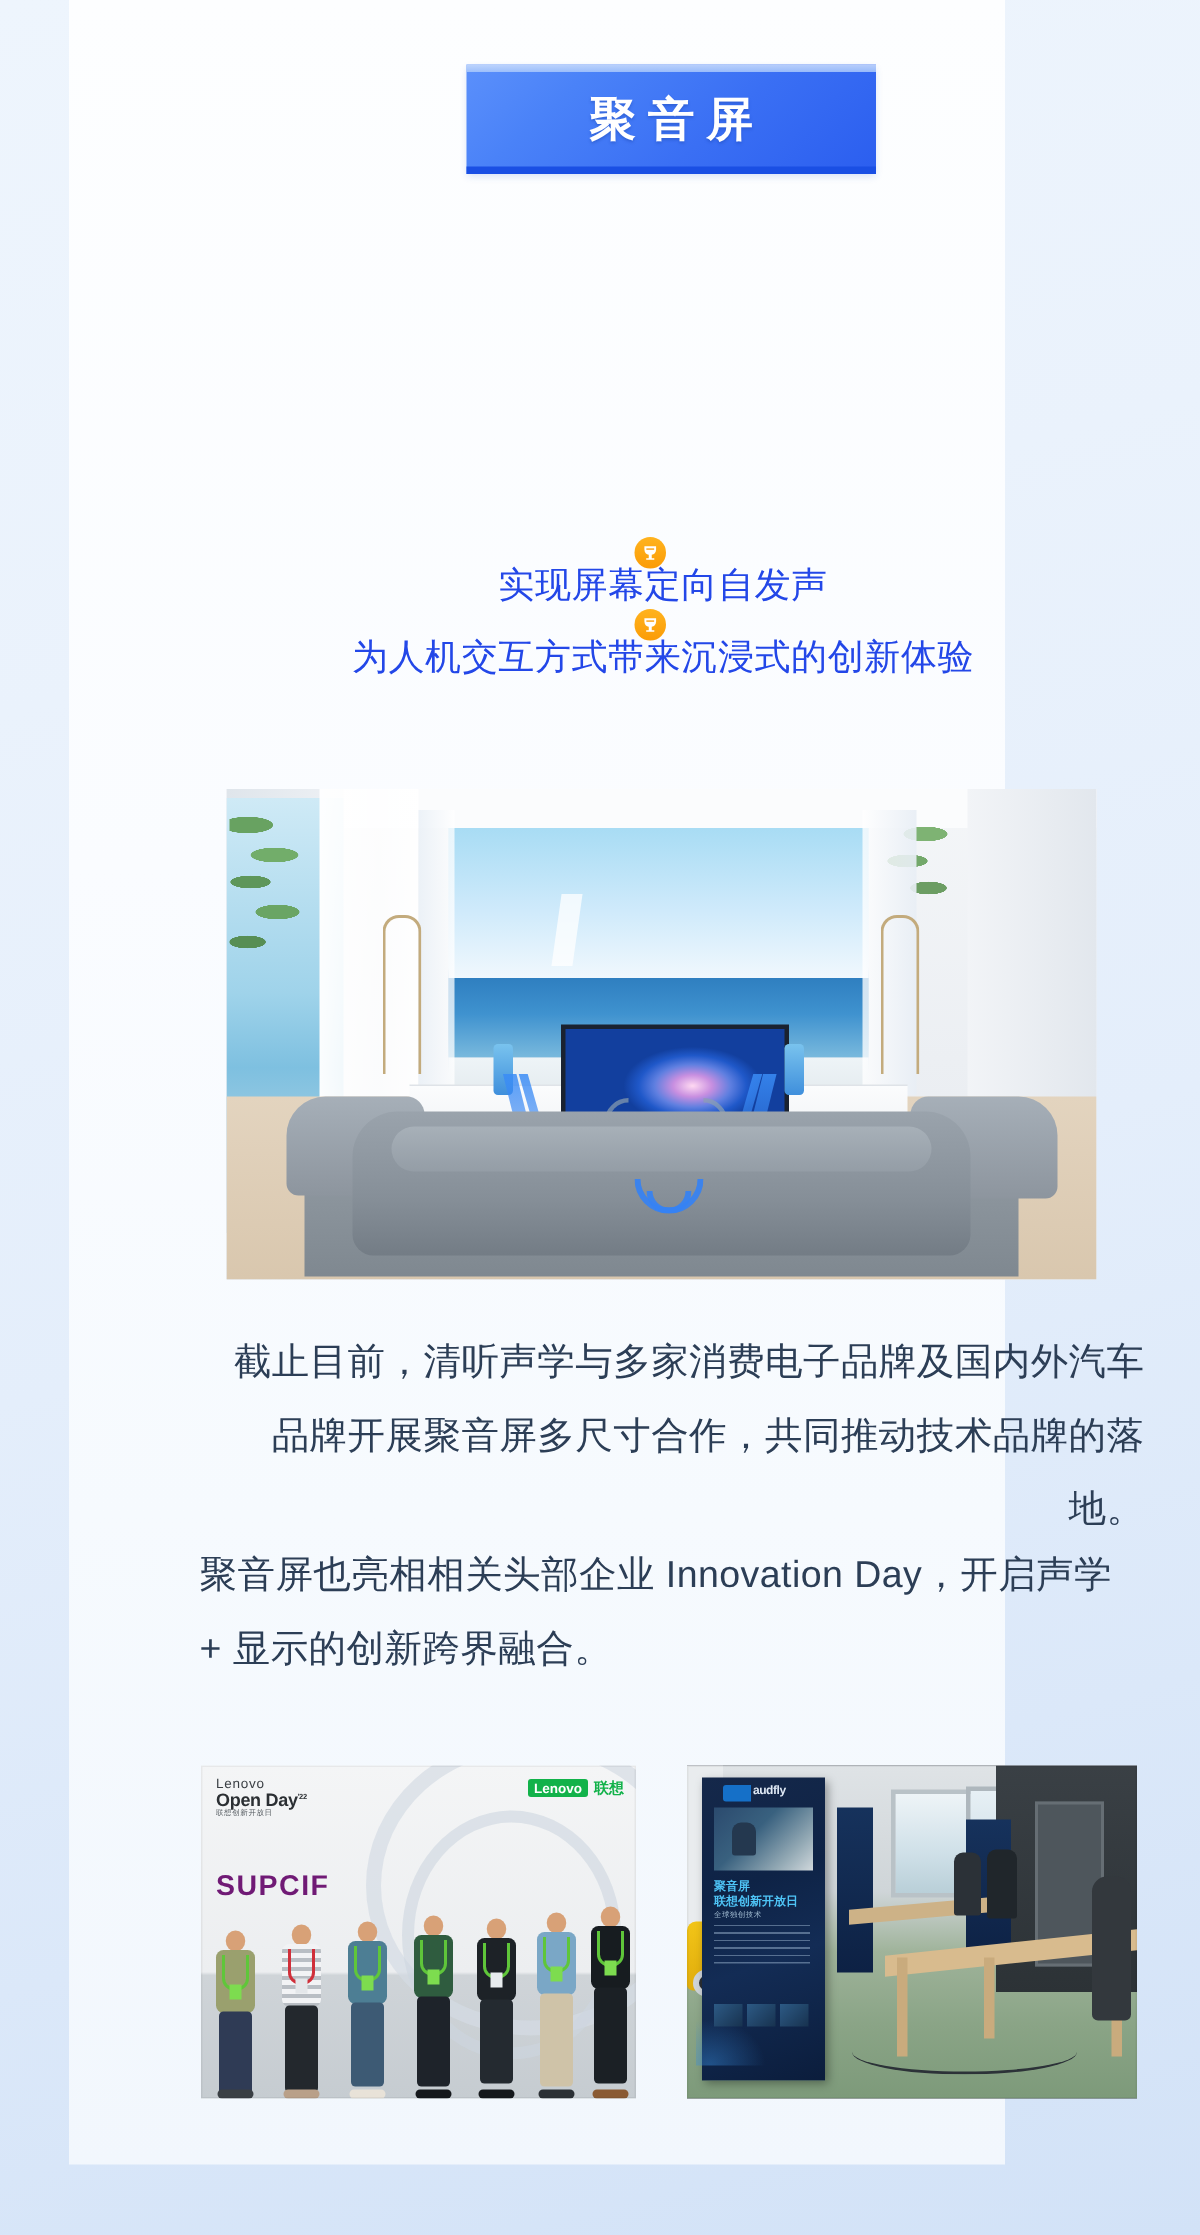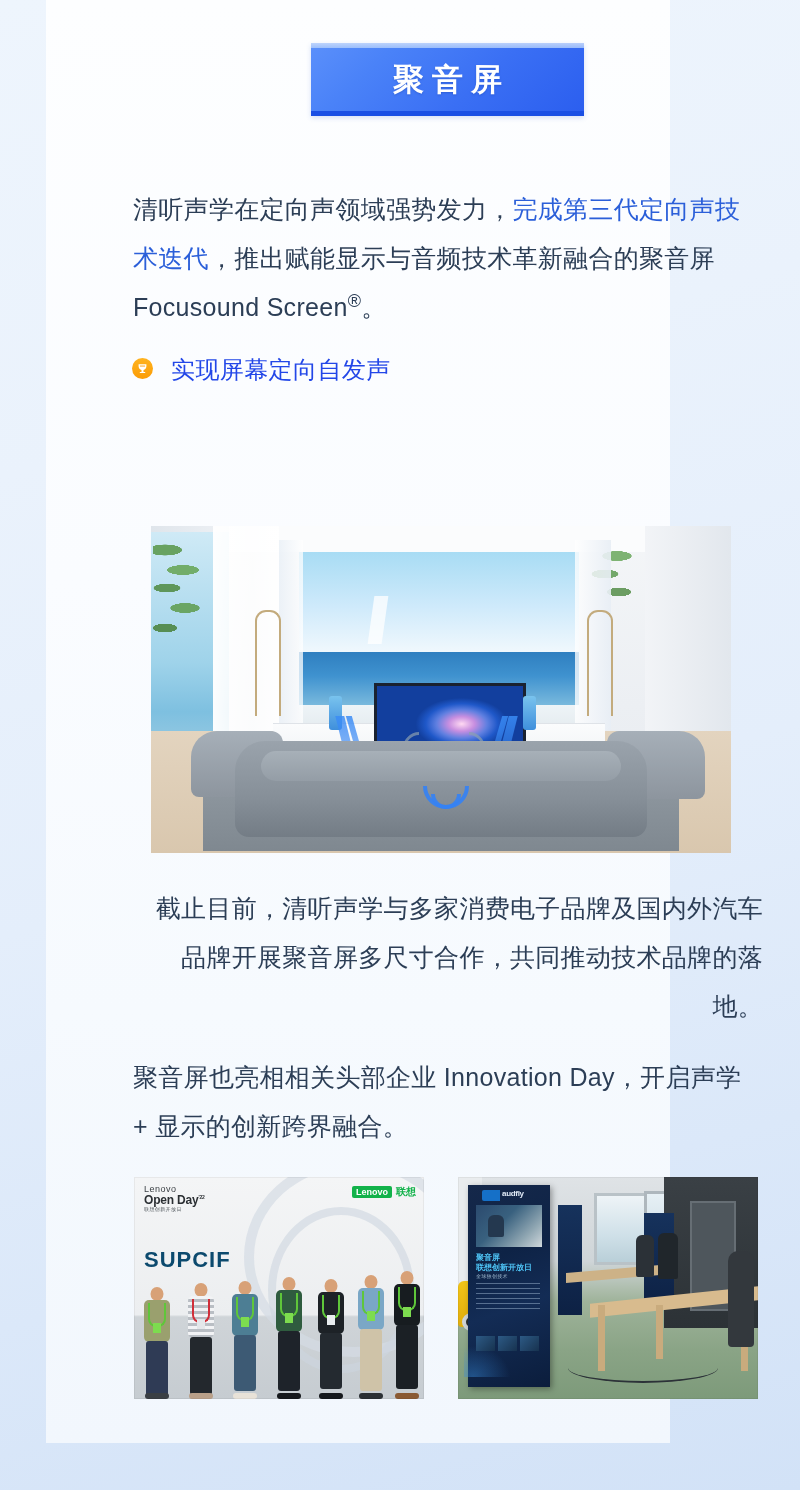--- a/index.html
+++ b/index.html
@@ -42,25 +42,25 @@
 
   
   .para{
     position:absolute;left:87px;width:630px;
     font-size:25px;line-height:49px;color:#2c3e56;letter-spacing:.3px;
   }
   .para .hl{color:#2b5fd9;}
   .para .reg{font-size:18px;vertical-align:super;line-height:0;}
   #para-intro{top:185px;}
   #para-scale{top:884px;text-align:right;}
-  #para-innovation{top:1053px;}
+  #para-innovation{top:1026px;}
 
   
   .bullets{position:absolute;left:86px;top:358px;width:620px;}
-  .bullet{display:flex;height:37px;margin-bottom:11px;}
+  .bullet{display:flex;align-items:center;height:37px;margin-bottom:11px;flex-direction:column;}
   .bullet-icon{
     width:21px;height:21px;border-radius:50%;
     background:linear-gradient(180deg,#ffb31f 0%,#fb9c06 100%);
     flex:0 0 21px;display:flex;align-items:center;justify-content:center;
     margin-right:18px;
   }
   .bullet-icon svg{display:block;}
   .bullet-text{
     font-size:24px;color:#2347e8;letter-spacing:.4px;line-height:1;
     white-space:nowrap;
@@ -198,21 +198,21 @@
   .lv-logo{position:absolute;left:10px;top:8px;color:#2b2f33;line-height:1.05;}
   .lv-logo .l1{font-size:9px;letter-spacing:.5px;color:#3a3f44;}
   .lv-logo .l2{font-size:12px;font-weight:bold;letter-spacing:-.2px;}
   .lv-logo .l2 sup{font-size:5px;}
   .lv-logo .l3{font-size:5px;letter-spacing:.4px;color:#555b60;}
   .lv-badge{position:absolute;right:8px;top:8px;display:flex;align-items:center;gap:4px;}
   .lv-badge .lred{background:#12b24a;color:#fff;font-size:9px;font-weight:bold;padding:1px 4px;border-radius:2px;}
   .lv-badge .lcn{color:#12b24a;font-size:10px;font-weight:bold;}
   .lv-head{position:absolute;left:10px;top:44px;font-size:23px;font-weight:bold;color:#24282c;letter-spacing:-1px;
     white-space:nowrap;}
-  .lv-sub{position:absolute;left:10px;top:70px;font-size:22px;font-weight:bold;color:#0c4a6e;letter-spacing:1px;}
+  .lv-sub{position:absolute;left:10px;top:70px;font-size:19px;font-weight:bold;color:#701a75;letter-spacing:1px;}
   .lv-people{position:absolute;left:0;right:0;bottom:0;height:130px;}
   .person{position:absolute;bottom:0;}
   .person .head{position:absolute;left:50%;transform:translateX(-50%);top:0;width:13px;height:14px;
     border-radius:50%;background:#d8a177;}
   .person .torso{position:absolute;left:50%;transform:translateX(-50%);top:13px;width:26px;height:42px;border-radius:5px;}
   .person .legs{position:absolute;left:50%;transform:translateX(-50%);top:54px;width:22px;height:56px;border-radius:3px;}
   .person .lany{position:absolute;left:50%;transform:translateX(-50%);top:16px;width:14px;height:22px;
     border:2px solid #5fc63a;border-top:none;border-radius:0 0 8px 8px;}
   .person .tag{position:absolute;left:50%;transform:translateX(-50%);top:36px;width:8px;height:10px;background:#7ddc4f;}
   .person .shoes{position:absolute;left:50%;transform:translateX(-50%);bottom:0;width:24px;height:6px;border-radius:3px;}
@@ -262,37 +262,43 @@
 
 <div class="card">
 
   <div class="badge-wrap">
     <div class="badge"></div>
     <div class="badge-top-hl"></div>
     <div class="badge-bottom-hl"></div>
     <div class="badge-text">聚音屏</div>
   </div>
 
-  <div class="para" id="para-intro">
-    <span>清听声学在定向声领域强势发力，</span><span class="hl">完成第三代定向声技术迭代</span><span>，推出赋能显示与音频技术革新融合的聚音屏 Focusound Screen</span><span class="reg">®</span><span>。</span>
-  </div>
 
   <div class="bullets">
 
     <div class="bullet">
       <span class="bullet-icon">
         <svg width="13" height="13" viewBox="0 0 13 13" aria-hidden="true">
           <path d="M2.6 2.2h7.8v2.1c0 2.0-1.3 3.3-2.9 3.6v2.2h1.7v1.0H3.8v-1.0h1.7V7.9C3.9 7.6 2.6 6.3 2.6 4.3V2.2z" fill="#ffffff"></path>
           <rect x="3.9" y="3.6" width="5.2" height="0.9" fill="#fb9c06"></rect>
         </svg>
       </span>
       <span class="bullet-text">实现屏幕定向自发声</span>
     </div>
 
 
+    <div class="bullet">
+      <span class="bullet-icon">
+        <svg width="13" height="13" viewBox="0 0 13 13" aria-hidden="true">
+          <path d="M2.6 2.2h7.8v2.1c0 2.0-1.3 3.3-2.9 3.6v2.2h1.7v1.0H3.8v-1.0h1.7V7.9C3.9 7.6 2.6 6.3 2.6 4.3V2.2z" fill="#ffffff"></path>
+          <rect x="3.9" y="3.6" width="5.2" height="0.9" fill="#fb9c06"></rect>
+        </svg>
+      </span>
+      <span class="bullet-text">为人机交互方式带来沉浸式的创新体验</span>
+    </div>
 
   </div>
 
   <div class="hero">
     <div class="wall"></div>
     <div class="ceiling"></div>
     <div class="wall-left"></div>
     <div class="wall-right"></div>
 
     <div class="window">

